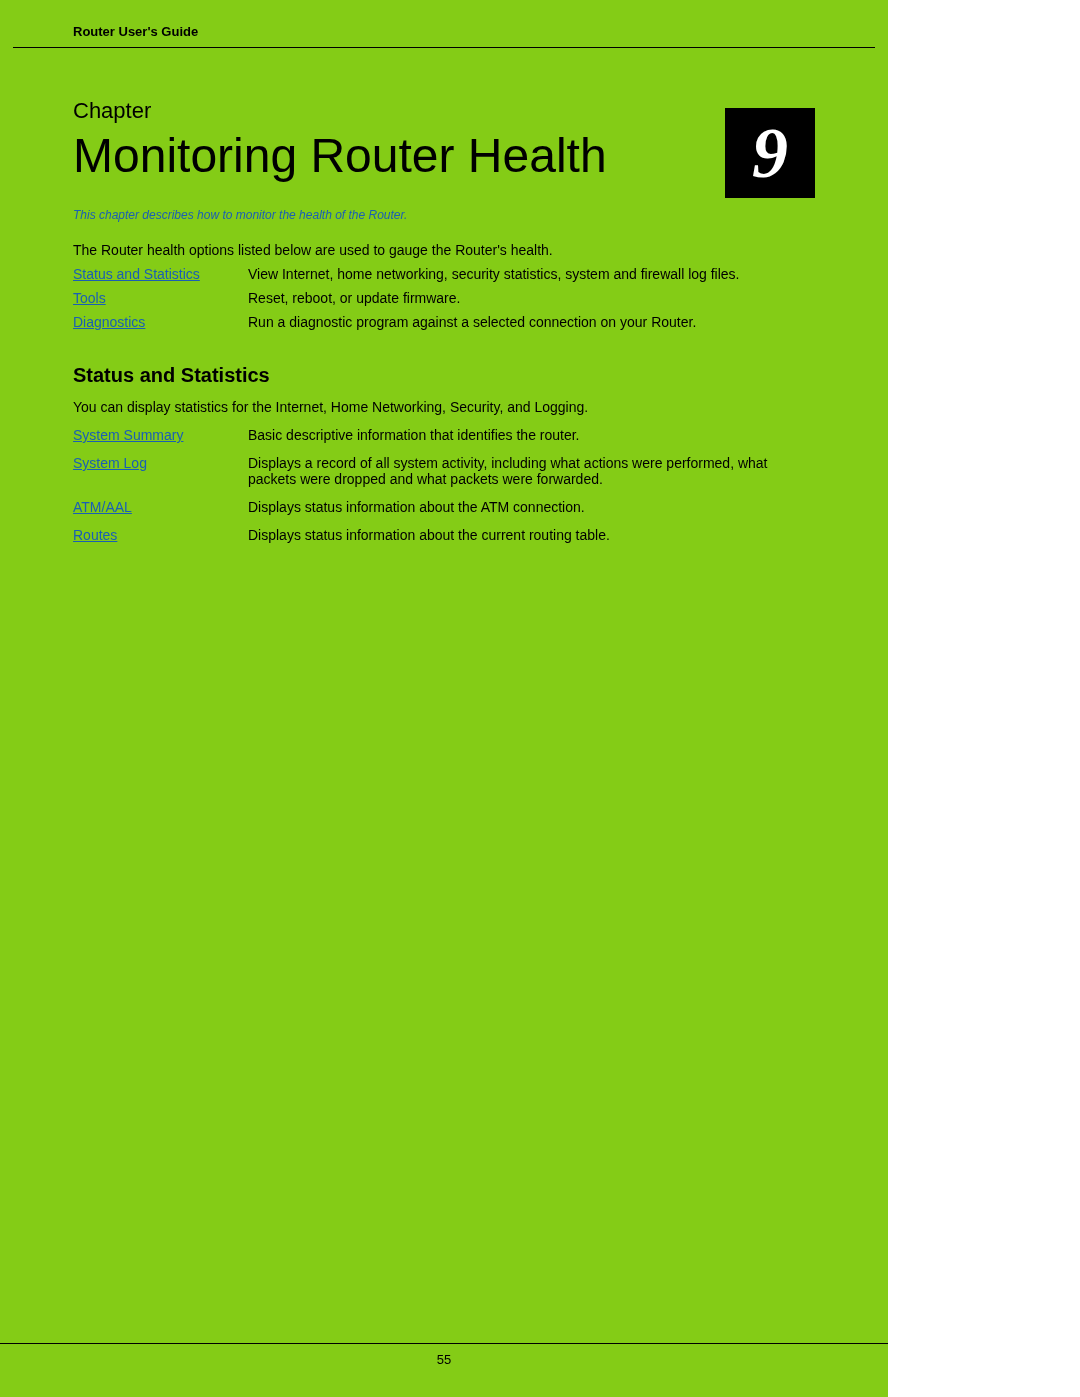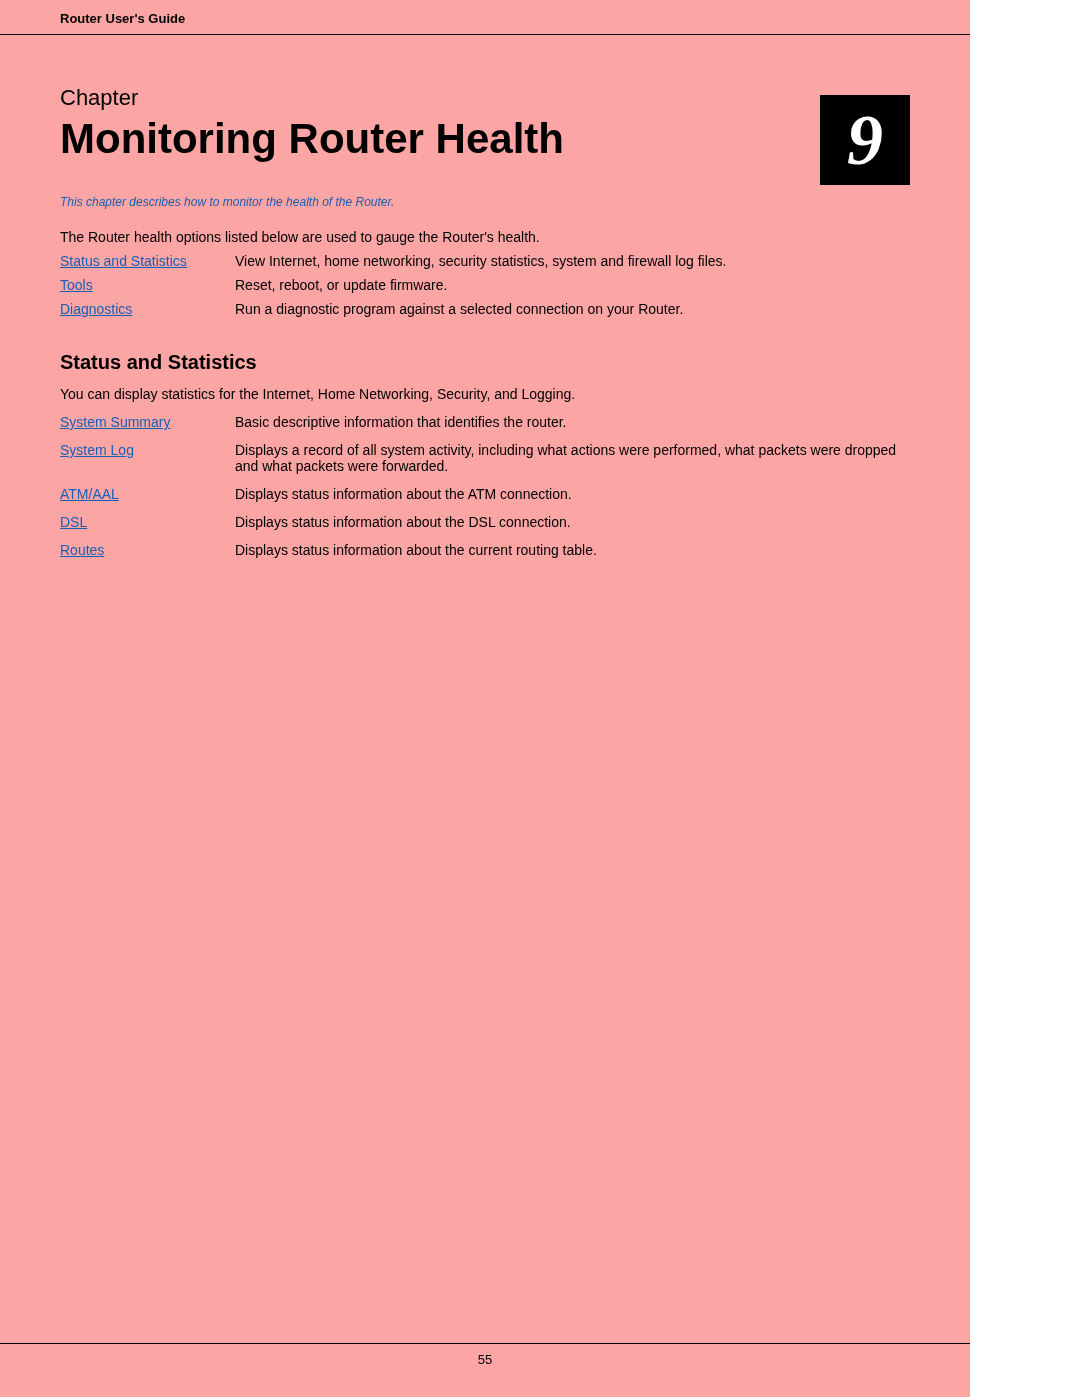--- a/index.html
+++ b/index.html
@@ -12,25 +12,25 @@
       font-family: Arial, Helvetica, sans-serif;
       font-size: 14px;
       color: #000;
       background: #fff;
       width: 1080px;
       min-height: 1397px;
       position: relative;
     }
 
     .page-wrapper {
-      width: 970px;
+      width: 888px;
       min-height: 1397px;
-      padding: 0;
+      padding: 13px;
       position: relative;
-      background: #fca5a5;
+      background: #84cc16;
     }
 
     .header-bar {
       border-bottom: 1.5px solid #000;
       padding: 10px 60px 8px 60px;
       margin-bottom: 0;
     }
 
     .header-bar span {
       font-weight: bold;
@@ -59,22 +59,22 @@
       font-weight: bold;
       display: flex;
       align-items: center;
       justify-content: center;
       margin-top: 10px;
       font-style: italic;
       font-family: 'Times New Roman', Times, serif;
     }
 
     .chapter-title {
-      font-size: 42px;
-      font-weight: bold;
+      font-size: 48px;
+      font-weight: normal;
       color: #000;
       margin-bottom: 12px;
       margin-top: 4px;
       clear: none;
     }
 
     .intro-italic {
       color: #1a5fb4;
       font-style: italic;
       font-size: 12px;
@@ -196,24 +196,20 @@
     </tr>
           <tr>
       <td style="padding-top:6px; padding-bottom:6px;"><a class="link">System Log</a></td>
       <td style="padding-top:6px; padding-bottom:6px;">Displays a record of all system activity, including what actions were performed, what packets were dropped and what packets were forwarded.</td>
     </tr>
           <tr>
       <td style="padding-top:6px; padding-bottom:6px;"><a class="link">ATM/AAL</a></td>
       <td style="padding-top:6px; padding-bottom:6px;">Displays status information about the ATM connection.</td>
     </tr>
           <tr>
-      <td style="padding-top:6px; padding-bottom:6px;"><a class="link">DSL</a></td>
-      <td style="padding-top:6px; padding-bottom:6px;">Displays status information about the DSL connection.</td>
-    </tr>
-          <tr>
       <td style="padding-top:6px; padding-bottom:6px;"><a class="link">Routes</a></td>
       <td style="padding-top:6px; padding-bottom:6px;">Displays status information about the current routing table.</td>
     </tr>
         </tbody>
     </table>
 
   </div>
 
   <div class="footer-bar">
     <span>55</span>

